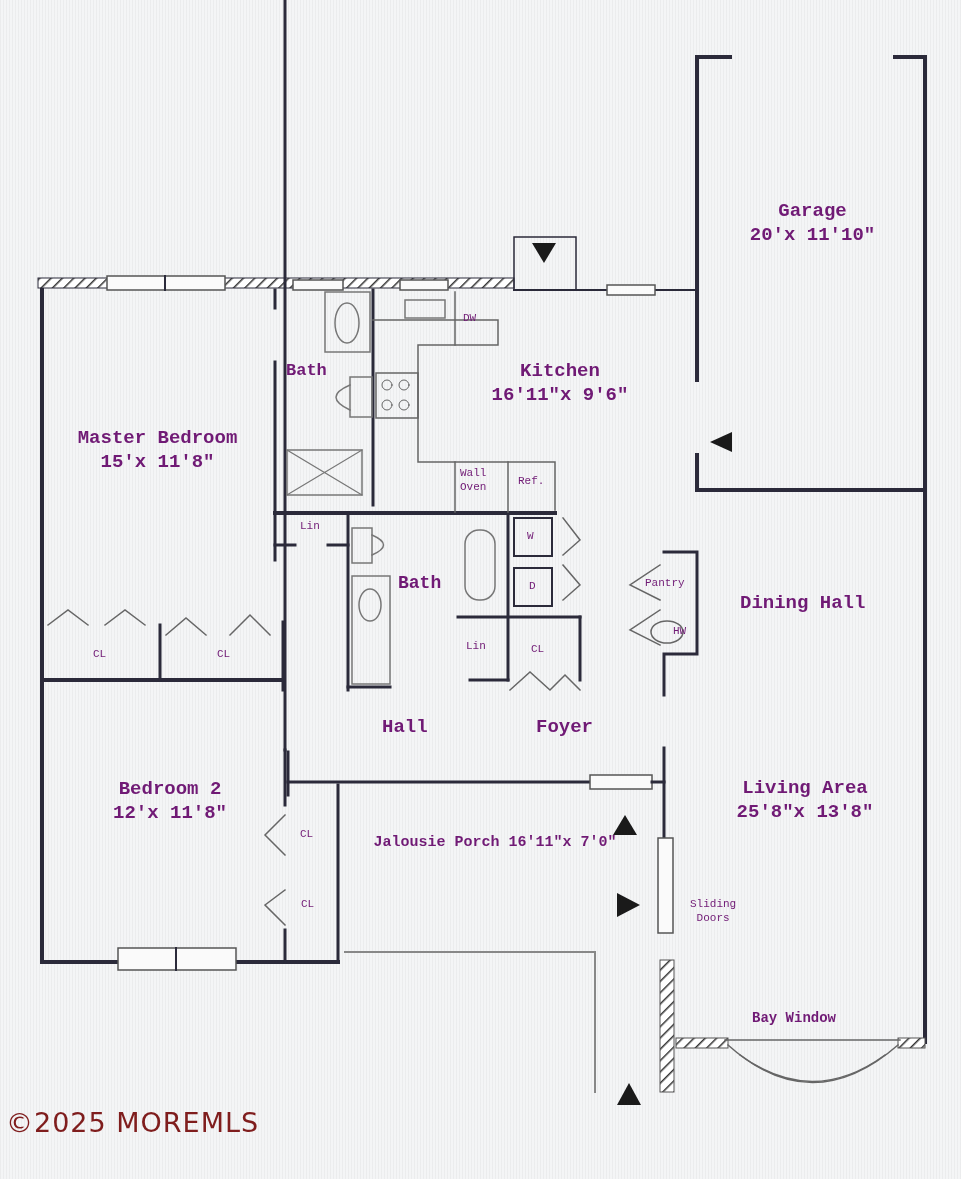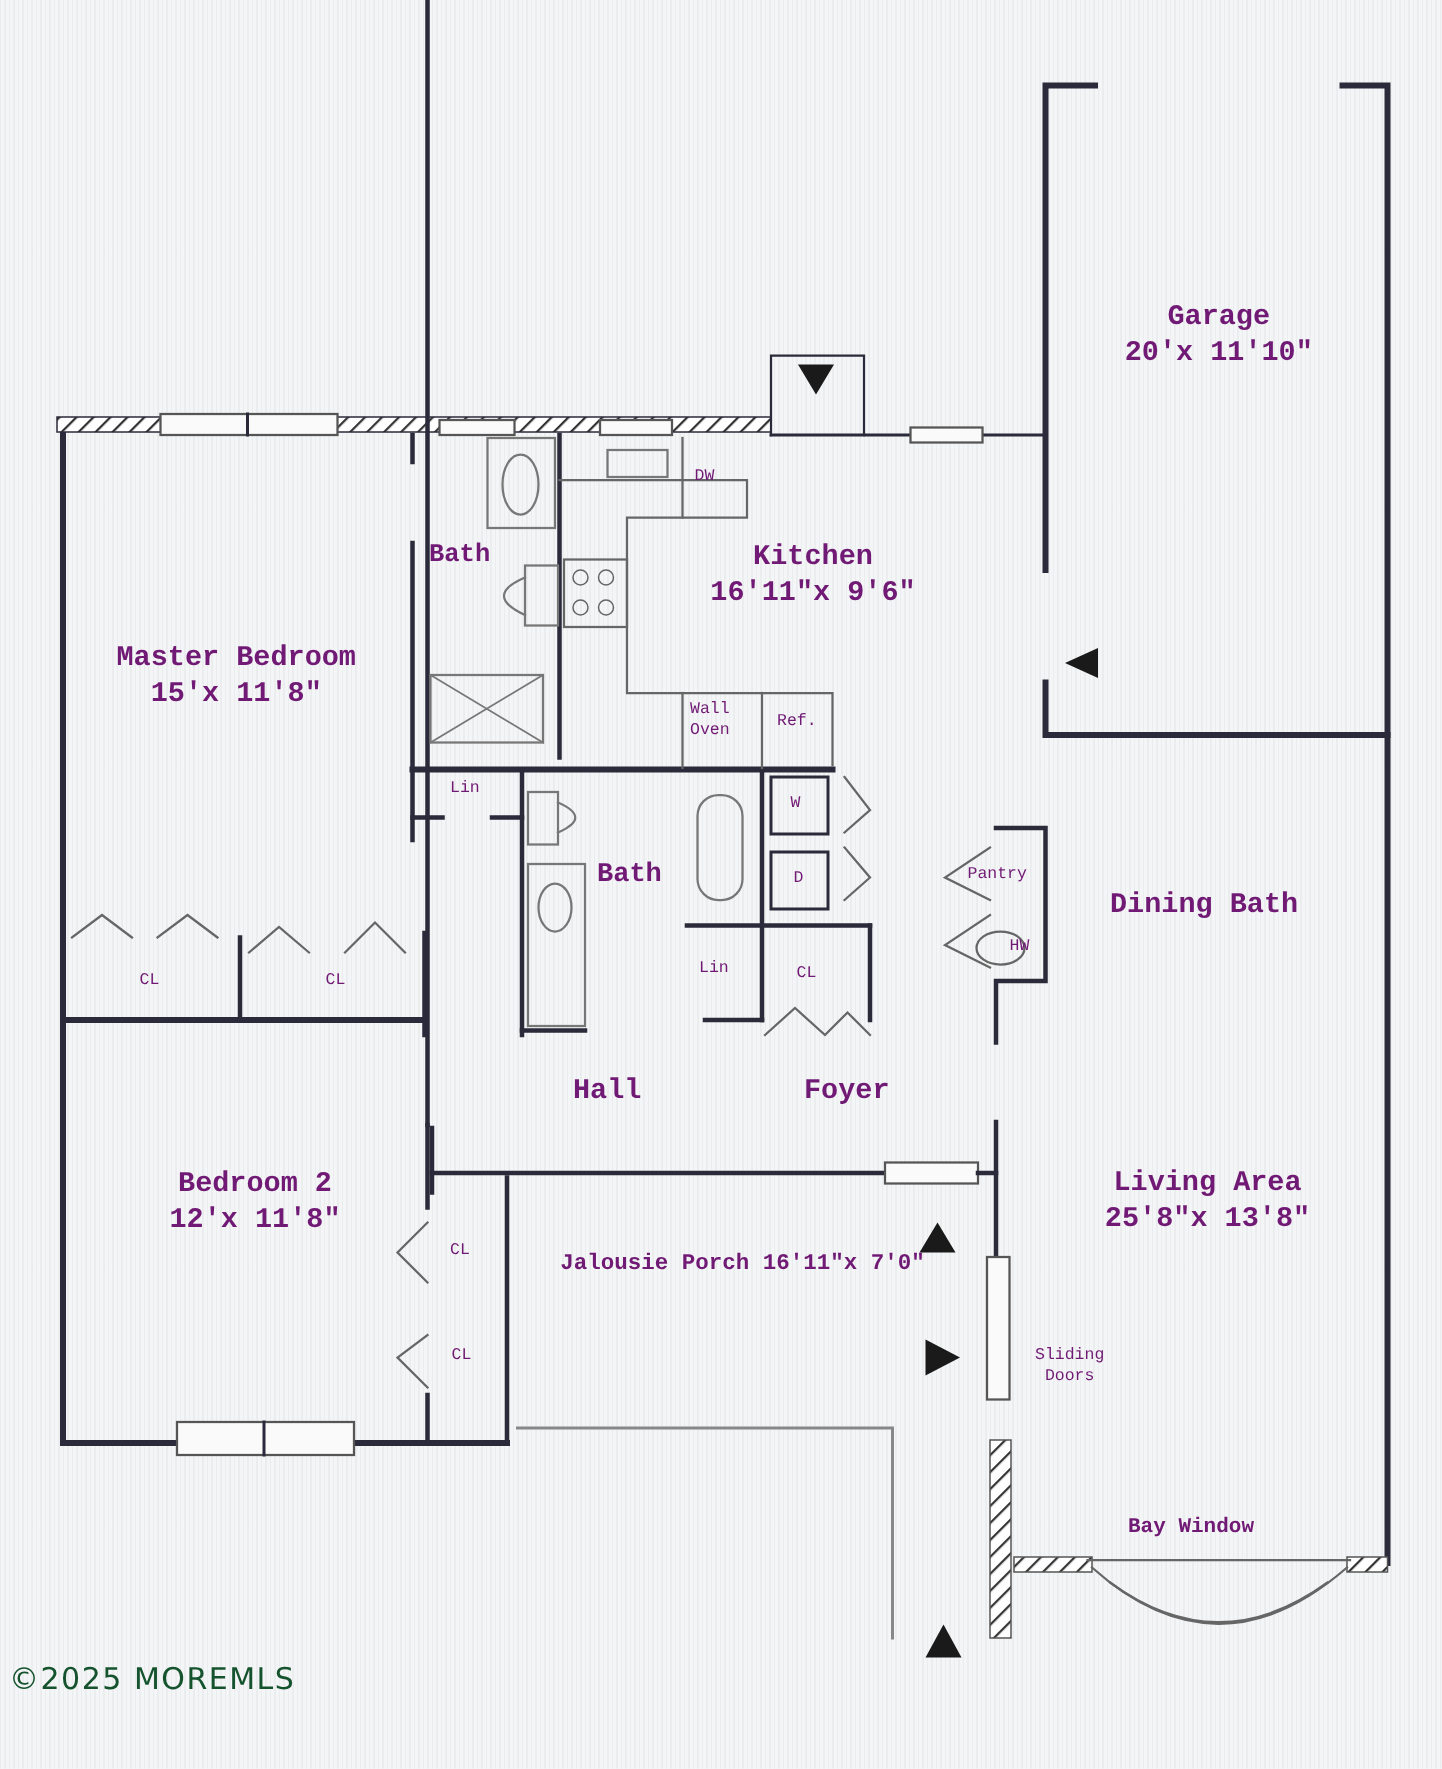--- a/index.html
+++ b/index.html
@@ -5,21 +5,21 @@
   html, body { margin:0; padding:0; }
   body { width:961px; height:1179px; position:relative; overflow:hidden;
     background:#f4f5f6;
     background-image: repeating-linear-gradient(90deg, rgba(0,0,0,0.035) 0 1px, transparent 1px 3px);
     font-family: "DejaVu Serif", serif; }
   svg { position:absolute; left:0; top:0; }
   .lbl { position:absolute; color:#701a75; font-family:Liberation Mono, monospace; font-weight:bold; text-align:center; white-space:nowrap; line-height:1.25; }
   .room { font-size:19px; }
   .small { font-size:11px; font-weight:normal; }
   .xs { font-size:11px; font-weight:normal; }
-  .wm { position:absolute; left:6px; top:1107px; font-family:"DejaVu Sans", sans-serif; font-size:20px; color:#14532d; letter-spacing:1px; }
+  .wm { position:absolute; left:6px; top:1107px; font-family:"DejaVu Sans", sans-serif; font-size:27px; color:#7f1d1d; letter-spacing:1px; }
 </style>
 </head>
 <body>
 
 <svg width="961" height="1179" viewBox="0 0 961 1179">
   <defs>
     <pattern id="hatch" width="8" height="8" patternUnits="userSpaceOnUse" patternTransform="rotate(45)">
       <rect width="8" height="8" fill="#fff"></rect>
       <line x1="0" y1="0" x2="0" y2="8" stroke="#333" stroke-width="3"></line>
     </pattern>
@@ -128,33 +128,33 @@
     <polygon points="613,835 637,835 625,815"></polygon>
     <polygon points="617,893 617,917 640,905"></polygon>
     <polygon points="617,1105 641,1105 629,1083"></polygon>
   </g>
 </svg>
 
 <div class="lbl room" style="left:740px; top:200px; width:145px;">
   <div>Garage</div>
   <div>20'x 11'10"</div>
 </div>
-<div class="lbl room" style="left:452px; top:360px; width:180px;">
+<div class="lbl room" style="left:470px; top:360px; width:180px;">
   <div>Kitchen</div>
   <div>16'11"x 9'6"</div>
 </div>
 <div class="lbl room" style="left:50px; top:427px; width:215px;">
   <div>Master Bedroom</div>
   <div>15'x 11'8"</div>
 </div>
 <div class="lbl room" style="left:286px; top:360px; font-size:17px;">Bath</div>
 <div class="lbl room" style="left:398px; top:572px; font-size:18px;">Bath</div>
 <div class="lbl room" style="left:351px; top:716px;margin-left:31px;">Hall</div>
 <div class="lbl room" style="left:536px; top:716px;">Foyer</div>
-<div class="lbl room" style="left:740px; top:592px;">Dining Bath</div>
+<div class="lbl room" style="left:740px; top:592px;">Dining Hall</div>
 <div class="lbl room" style="left:730px; top:777px; width:150px;">
   <div>Living Area</div>
   <div>25'8"x 13'8"</div>
 </div>
 <div class="lbl room" style="left:90px; top:778px; width:160px;">
   <div>Bedroom 2</div>
   <div>12'x 11'8"</div>
 </div>
 <div class="lbl" style="left:360px; top:834px; width:270px; font-size:15px;">
   <div>Jalousie Porch 16'11"x 7'0"</div>

